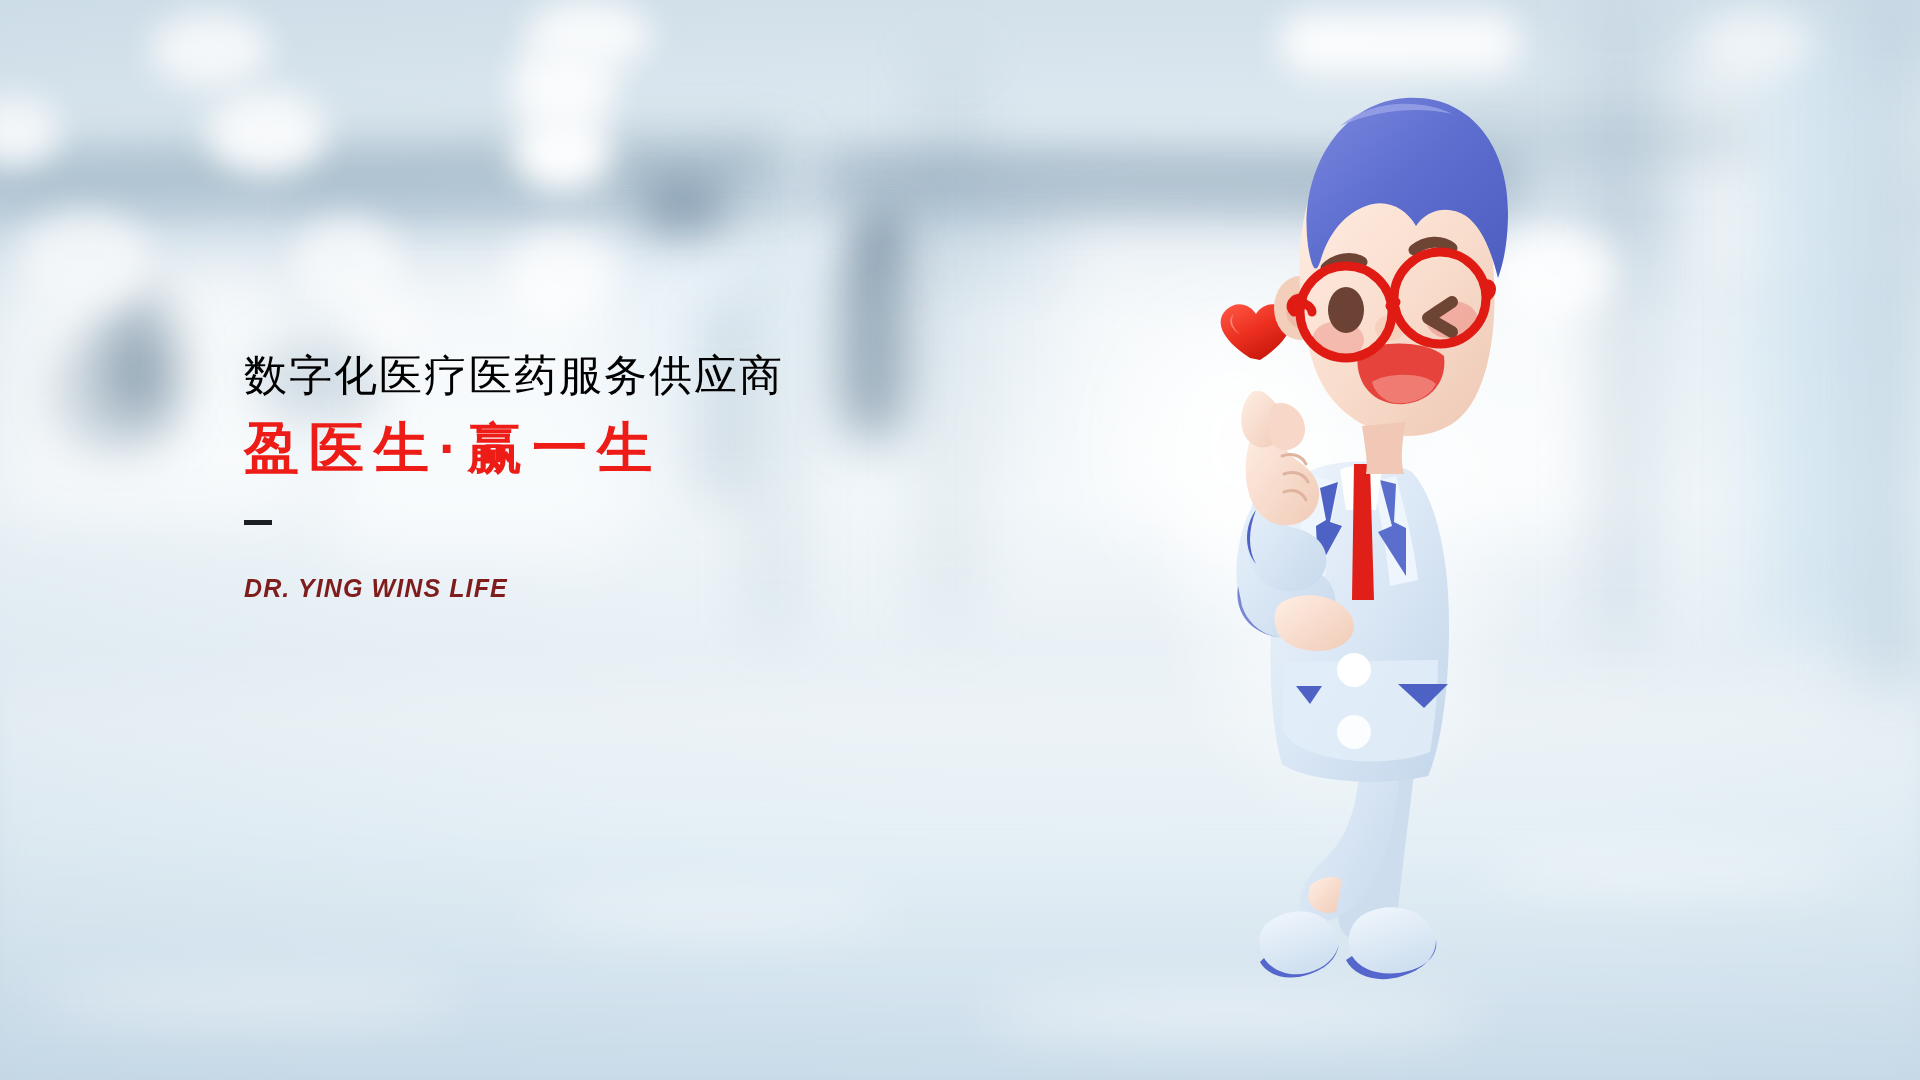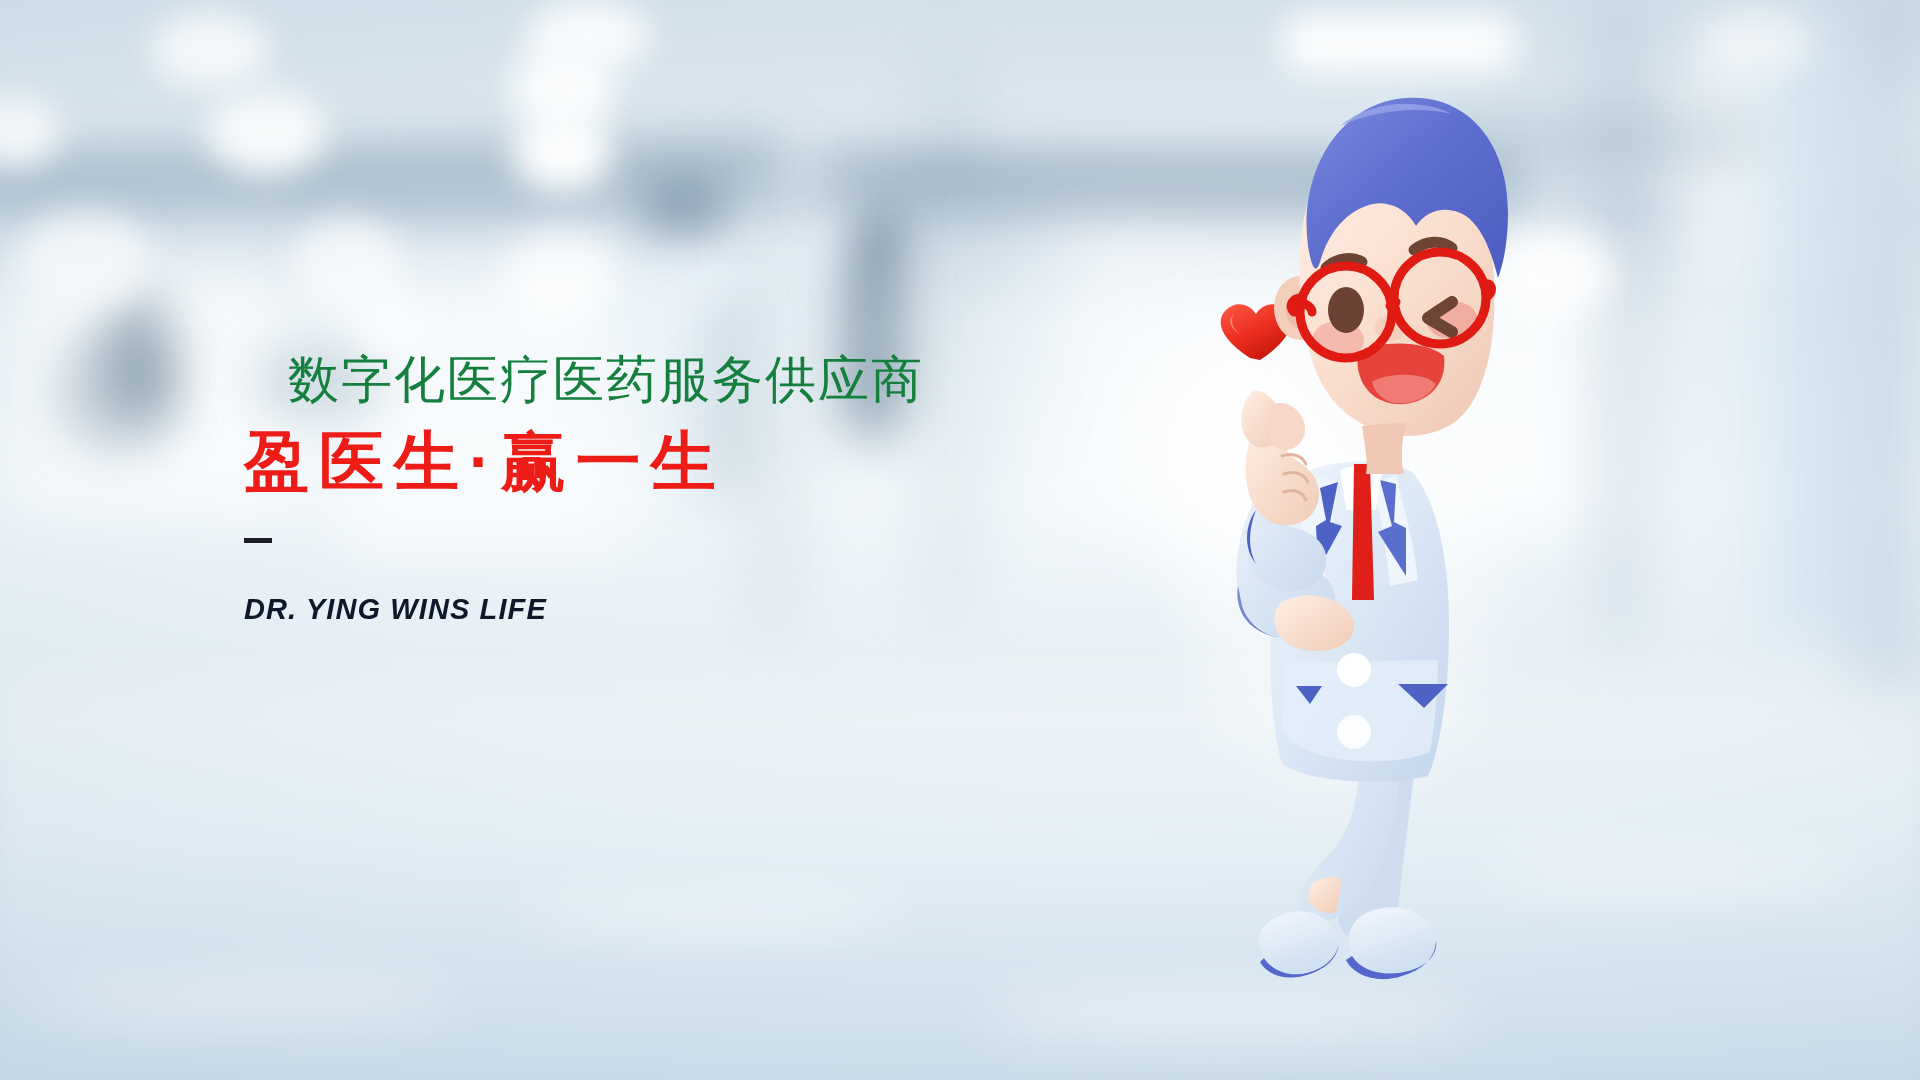--- a/index.html
+++ b/index.html
@@ -138,49 +138,48 @@
   }
 
   
   .text-block {
     position: absolute;
     left: 244px;
     top: 354px;
     width: 720px;
   }
   .headline-sub {
-    font-size: 51px;
+    font-size: 43px;
     letter-spacing: 2px;
-    color: #15803d;
+    color: #000000;
     line-height: 1;
     white-space: nowrap;
-    margin-left: 44px;
   }
   .headline-main {
     margin-top: 24px;
-    font-size: 65px;
+    font-size: 55px;
     font-weight: bold;
     letter-spacing: 10px;
     color: #ed1c16;
     line-height: 1;
     white-space: nowrap;
   }
   .rule {
     margin-top: 44px;
     width: 28px;
     height: 5px;
     background: #1b1f24;
   }
   .eng {
     margin-top: 44px;
     font-style: italic;
     font-weight: bold;
-    font-size: 29px;
+    font-size: 25px;
     letter-spacing: 1.1px;
-    color: #0f172a;
+    color: #7f1d1d;
     line-height: 1.52;
     white-space: nowrap;
   }
 
   
   .character {
     position: absolute;
     left: 1190px;
     top: 40px;
     width: 480px;

